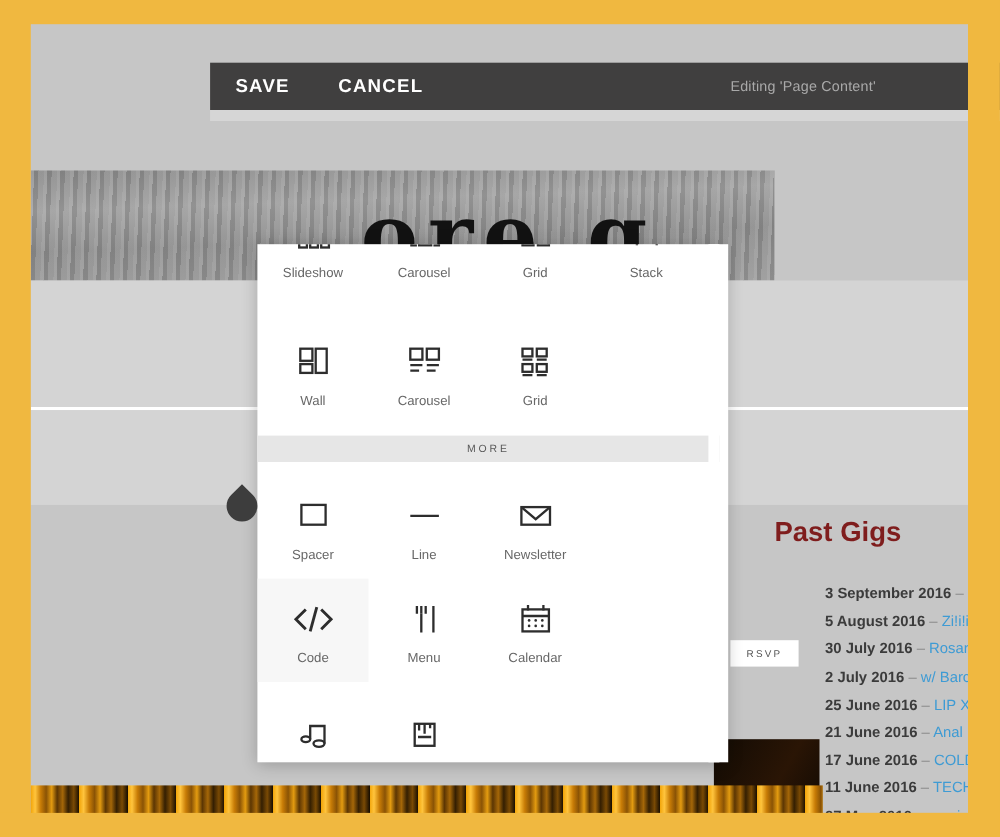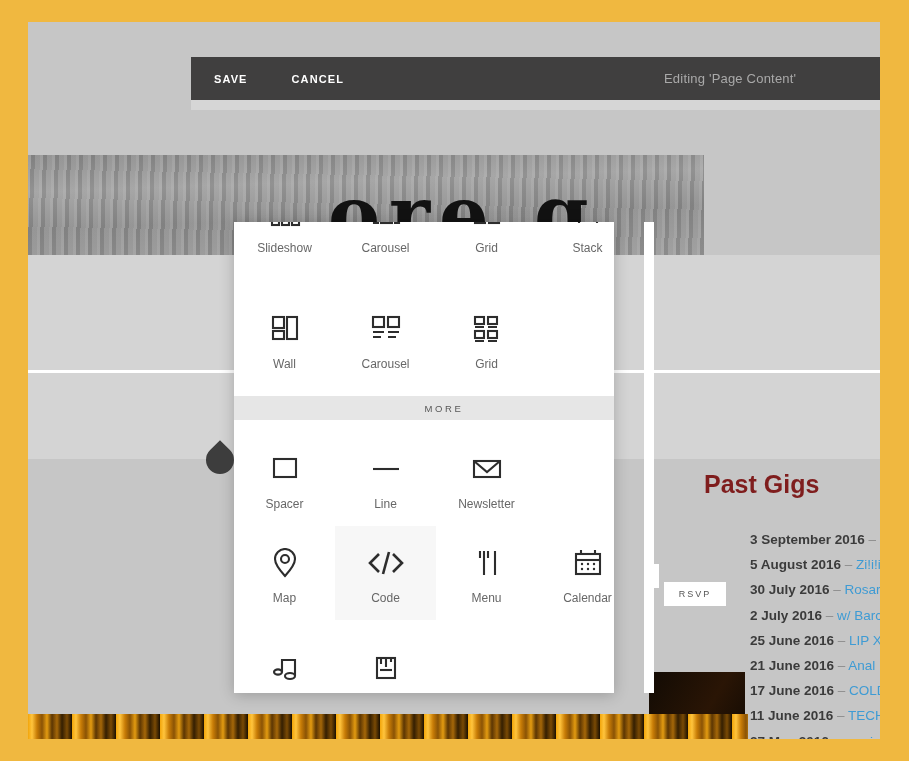--- a/index.html
+++ b/index.html
@@ -58,36 +58,36 @@
     background:repeating-linear-gradient(90deg,
       #f2a50a 0px,#ffc43d 4px,#c87c06 9px,#8a5305 14px,#e39b10 19px,
       #5c3603 24px,#a56708 29px,#341f02 34px,#7a4a04 39px,#1a0f01 44px);
   }
   
   #toolbar{
     position:absolute;left:191px;top:57px;width:718px;height:43px;
     background:#403f3f;display:flex;align-items:center;
   }
   .tb-btn{
-    color:#ffffff;font-size:11px;font-weight:bold;letter-spacing:1.1px;
+    color:#ffffff;font-size:17px;font-weight:bold;letter-spacing:1.1px;
     cursor:pointer;user-select:none;
   }
   #tb-save{margin-left:23px;}
   #tb-cancel{margin-left:44px;}
   #tb-status{
     position:absolute;left:473px;color:#a9a9a9;font-size:13px;
     letter-spacing:.2px;
   }
   #toolbar-shadow{
     position:absolute;left:191px;top:100px;width:718px;height:10px;
     background:#d6d6d6;
   }
   
   #panel{
-    position:absolute;left:234px;top:222px;width:380px;height:471px;
+    position:absolute;left:234px;top:222px;width:428px;height:471px;
     background:#ffffff;overflow:hidden;
     box-shadow:0 2px 14px rgba(0,0,0,.22);
   }
   #panel-inner{position:absolute;left:0;top:-46px;width:420px;}
   .sec-head{
     height:24px;background:#e6e6e6;color:#585858;
     font-size:9.5px;letter-spacing:2.6px;
     display:flex;align-items:center;justify-content:center;
   }
   .grid-row{display:flex;}
@@ -268,29 +268,20 @@
           <span class="glyph">
             <svg width="34" height="30" viewBox="0 0 34 30">
               <rect class="st" x="4" y="7" width="26" height="16"></rect>
               <path class="st" d="M4 7 L17 18 L30 7"></path>
             </svg>
           </span>
           <span class="lbl">Newsletter</span>
         </div>
       </div>
       <div class="grid-row">
-        <div class="cell">
-          <span class="glyph">
-            <svg width="34" height="30" viewBox="0 0 34 30">
-              <path class="st" d="M17 28 C17 28 27 17 27 11 A10 10 0 1 0 7 11 C7 17 17 28 17 28 Z"></path>
-              <circle class="st" cx="17" cy="11" r="4"></circle>
-            </svg>
-          </span>
-          <span class="lbl">Map</span>
-        </div>
         <div class="cell active">
           <span class="glyph">
             <svg width="40" height="30" viewBox="0 0 40 30">
               <path class="st" style="stroke-width:2.6" d="M13 6 L4 15 L13 24"></path>
               <path class="st" style="stroke-width:2.6" d="M27 6 L36 15 L27 24"></path>
               <path class="st" style="stroke-width:2.6" d="M23 4 L17 26"></path>
             </svg>
           </span>
           <span class="lbl">Code</span>
         </div>

